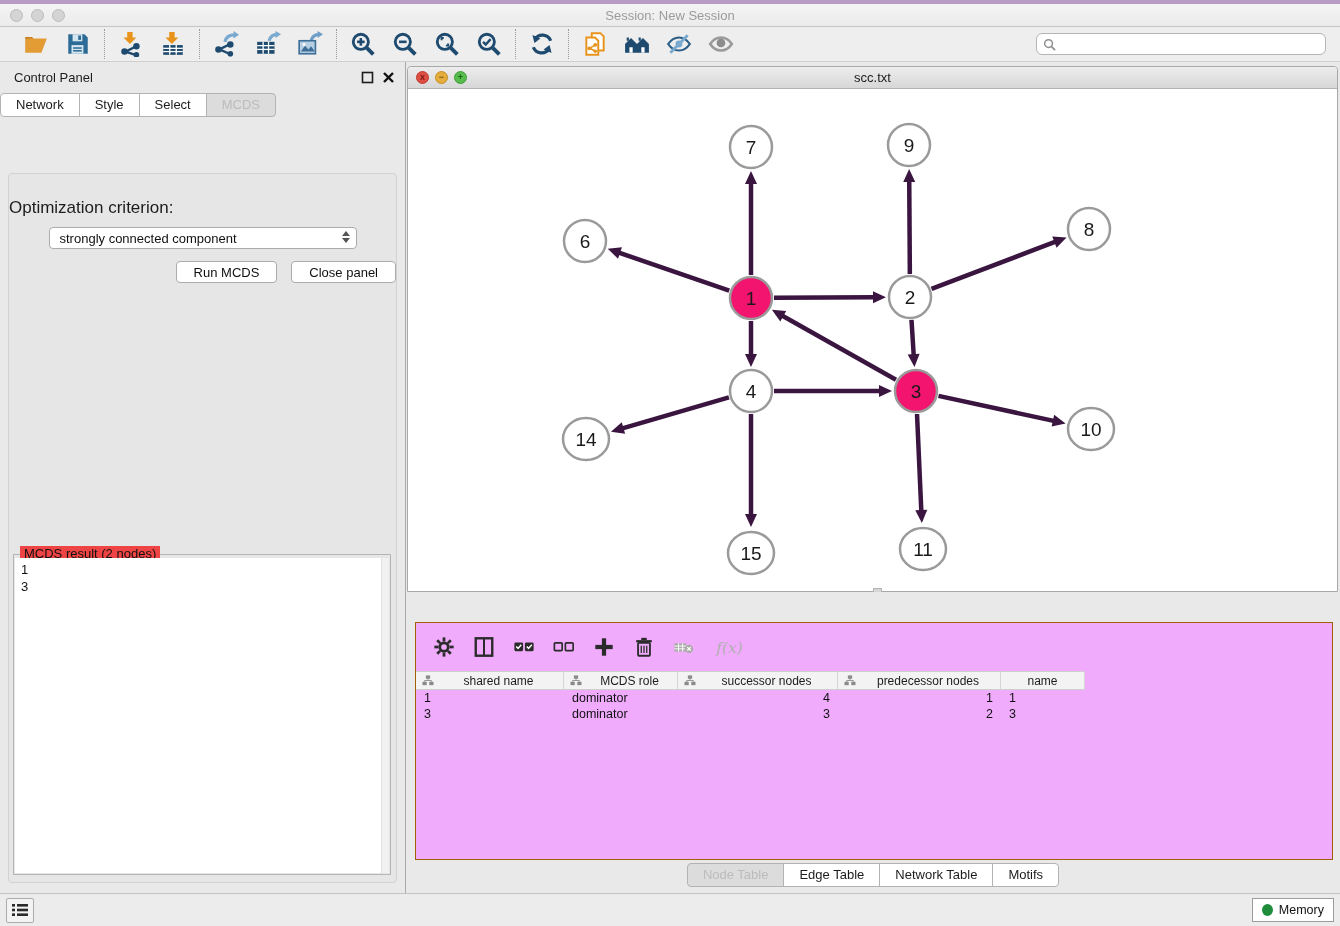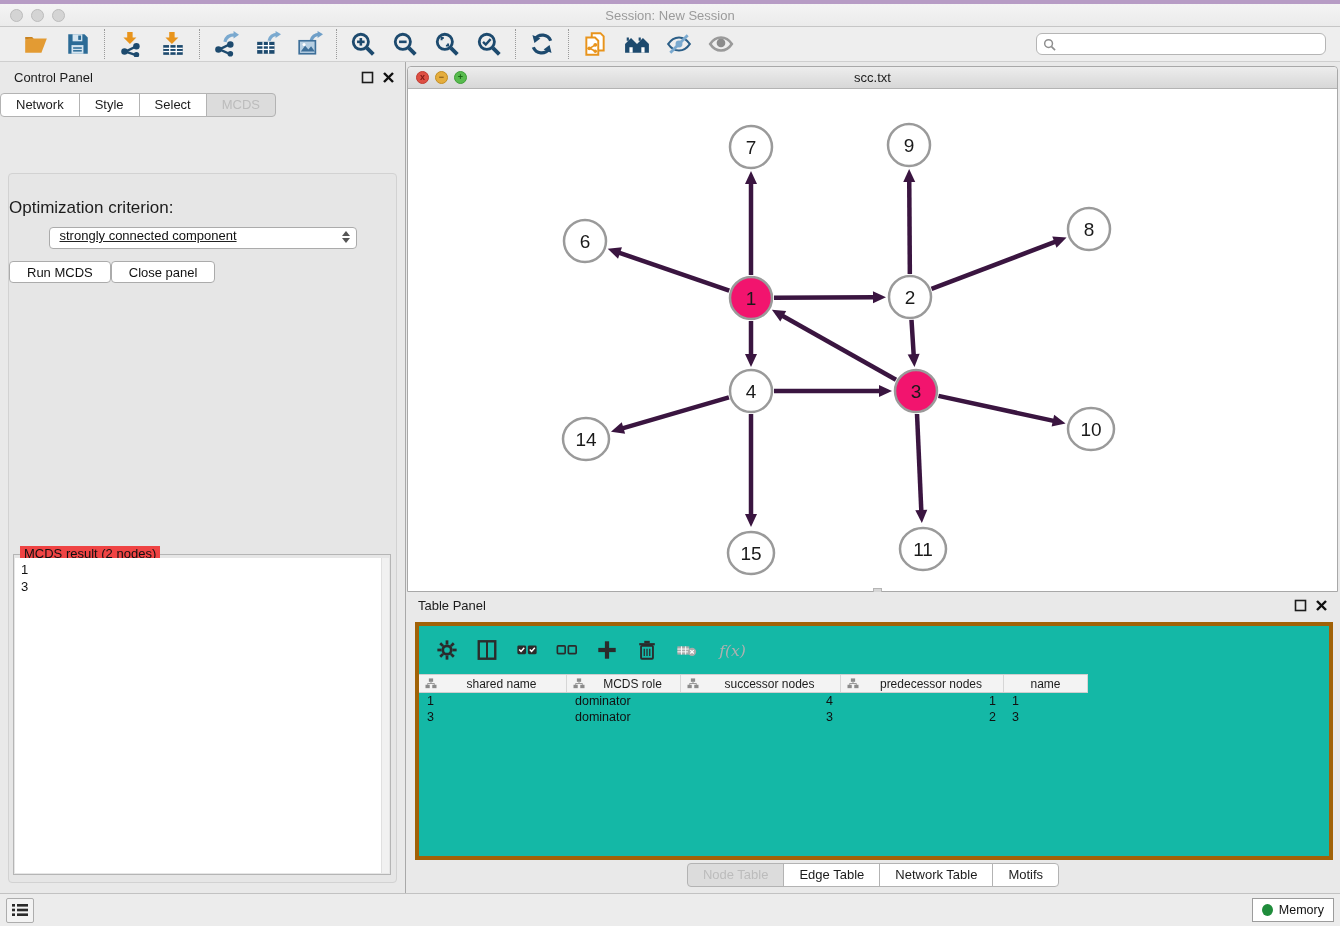--- a/index.html
+++ b/index.html
@@ -34,27 +34,27 @@
   .panel-header-icons { margin-left:auto; display:flex; align-items:center; gap:8px; }
   .ph-icon { width:13px; height:13px; cursor:pointer; }
   .ph-icon svg { width:100%; height:100%; display:block; }
   .tabs-row { display:flex; justify-content:flex-start; margin-top:1px; position:relative; z-index:2; }
   .tab { background:#fff; border:1px solid #b3b3b3; padding:3px 15px 4px; margin-left:-1px; font-size:13px; color:#1c1c1c; cursor:pointer; white-space:nowrap; }
   .tab:first-child { border-top-left-radius:4px; border-bottom-left-radius:4px; margin-left:0; }
   .tab:last-child { border-top-right-radius:4px; border-bottom-right-radius:4px; }
   .tab-active { background:#dcdcdc; color:#bcbcbc; }
   .cp-content { position:absolute; left:8px; right:8px; top:111px; bottom:10px; background:#e6e6e6; border:1px solid #d2d2d2; border-radius:4px; }
   .opt-label { text-align:left; margin-top:24px; font-size:17px; color:#1c1c1c; }
-  .dropdown { position:relative; width:308px; height:22px; margin:9px auto 0; background:#fff; border:1px solid #ababab; border-radius:4px; display:flex; align-items:flex-start; padding:0 22px 0 10px; cursor:pointer;text-decoration:underline; }
+  .dropdown { position:relative; width:308px; height:22px; margin:9px auto 0; background:#fff; border:1px solid #ababab; border-radius:4px; display:flex; align-items:center; padding:0 22px 0 10px; cursor:pointer; }
   .dd-text { font-size:13px; color:#111; white-space:nowrap; }
   .dd-stepper { position:absolute; right:6px; top:3px; display:flex; flex-direction:column; gap:2px; align-items:center; }
   .dd-stepper i { width:0; height:0; border-left:4px solid transparent; border-right:4px solid transparent; display:block; }
   .dd-up { border-bottom:5px solid #555; }
   .dd-down { border-top:5px solid #555; }
-  .btn-row { display:flex; justify-content:flex-start; margin-top:12px; }
+  .btn-row { display:flex; justify-content:flex-end; gap:14px; margin-top:12px; }
   .btn { height:22px; background:#fff; border:1px solid #ababab; border-radius:4px; padding:0 17px; font-size:13px; color:#111; display:flex; align-items:center; cursor:pointer; white-space:nowrap; }
   .result-fieldset { position:absolute; left:4px; right:5px; top:380px; bottom:7px; border:1px solid #b5b5b5; }
   .result-legend { position:absolute; top:-9px; left:6px; background:#ef4444; padding:0 4px; font-size:13px; color:#111; }
   .result-inner { position:absolute; left:1px; right:1px; top:3px; bottom:1px; background:#fff; display:flex; }
   .result-text { flex:1; padding:3px 6px; font-size:13px; line-height:17px; white-space:pre; color:#111; }
   .result-scroll { width:8px; background:#f1f1f1; border-left:1px solid #e0e0e0; }
 
   
   .right-stack { position:relative; flex:1; }
 
@@ -64,21 +64,21 @@
   .tl-close { background:#dd4f43; border:1px solid #c13a31; color:rgba(90,0,0,0.7); }
   .tl-min { background:#e5ad3c; border:1px solid #c28e23; }
   .tl-zoom { background:#58bb4e; border:1px solid #3e9e38; color:rgba(0,70,0,0.7); }
   .net-title { position:absolute; left:0; right:0; text-align:center; font-size:13px; color:#1c1c1c; }
   .net-canvas { position:absolute; left:0; right:0; top:22px; bottom:0; background:#fff; }
   .net-canvas svg { width:100%; height:100%; display:block; }
   .h-splitter { position:absolute; bottom:-4px; left:50%; width:9px; height:7px; background:#d6d6d6; border:1px solid #b5b5b5; cursor:row-resize; }
 
   .table-panel { position:absolute; left:0; right:0; top:530px; bottom:0; background:#e9e9e9; }
   .table-panel .panel-header { height:27px; padding-left:12px; padding-right:12px; }
-  .tp-content { position:absolute; left:9px; right:7px; top:30px; bottom:33px; background:#14b8a6; border:4px solid #a16207; }
+  .tp-content { position:absolute; left:9px; right:7px; top:30px; bottom:33px; background:#f0abfc; border:1px solid #a16207; }
   .tp-toolbar { height:48px; display:flex; align-items:center; gap:18px; padding-left:17px; }
   .tp-icon { width:22px; height:22px; cursor:pointer; }
   .tp-icon svg { width:100%; height:100%; display:block; }
   .thead { display:flex; height:19px; background:#f3f3f3; border-top:1px solid #cfcfcf; border-bottom:1px solid #cfcfcf; width:max-content; }
   .th-cell { display:flex; align-items:center; border-right:1px solid #d6d6d6; height:100%; }
   .th-cell svg { width:12px; height:11px; margin-left:6px; flex:0 0 auto; }
   .th-label { flex:1; text-align:center; font-size:12px; color:#1c1c1c; padding:0 4px; white-space:nowrap; }
   .tbody .trow { display:flex; height:16px; align-items:center; cursor:default; }
   .td-cell { font-size:12.5px; color:#111; padding:0 8px; white-space:nowrap; overflow:hidden; }
   .tp-tabs { position:absolute; left:0; right:0; bottom:6px; display:flex; justify-content:center; }
@@ -413,36 +413,20 @@
               <g>
                 <ellipse cx="515" cy="460" rx="23" ry="21" fill="#ffffff" stroke="#9a9a9a" stroke-width="2.5"></ellipse>
                 <text x="515" y="466.5" text-anchor="middle" font-family="Liberation Sans, sans-serif" font-size="19" fill="#1a1a1a">11</text>
               </g>
             </svg>
         </div>
         <div class="h-splitter"></div>
       </div>
 
       <div class="table-panel">
-        <div class="panel-header">
-          <span class="panel-title">Table Panel</span>
-          <span class="panel-header-icons">
-            <span class="ph-icon">
-                <svg viewBox="0 0 13 13">
-                  <rect x="1.5" y="1.5" width="10" height="10" fill="none" stroke="#1c1c1c" stroke-width="1.6"></rect>
-                </svg>
-              </span>
-            <span class="ph-icon">
-                <svg viewBox="0 0 13 13">
-                  <line x1="2" y1="2" x2="11" y2="11" stroke="#111" stroke-width="2.4"></line>
-                  <line x1="11" y1="2" x2="2" y2="11" stroke="#111" stroke-width="2.4"></line>
-                </svg>
-              </span>
-          </span>
-        </div>
         <div class="tp-content">
           <div class="tp-toolbar">
             <span class="tp-icon">
                 <svg viewBox="0 0 24 24">
                   <circle cx="12" cy="12" r="4.6" fill="none" stroke="#2b2b2b" stroke-width="3"></circle>
                   <g stroke="#2b2b2b" stroke-width="3">
                     <line x1="12" y1="1.5" x2="12" y2="6"></line>
                     <line x1="12" y1="18" x2="12" y2="22.5"></line>
                     <line x1="1.5" y1="12" x2="6" y2="12"></line>
                     <line x1="18" y1="12" x2="22.5" y2="12"></line>

